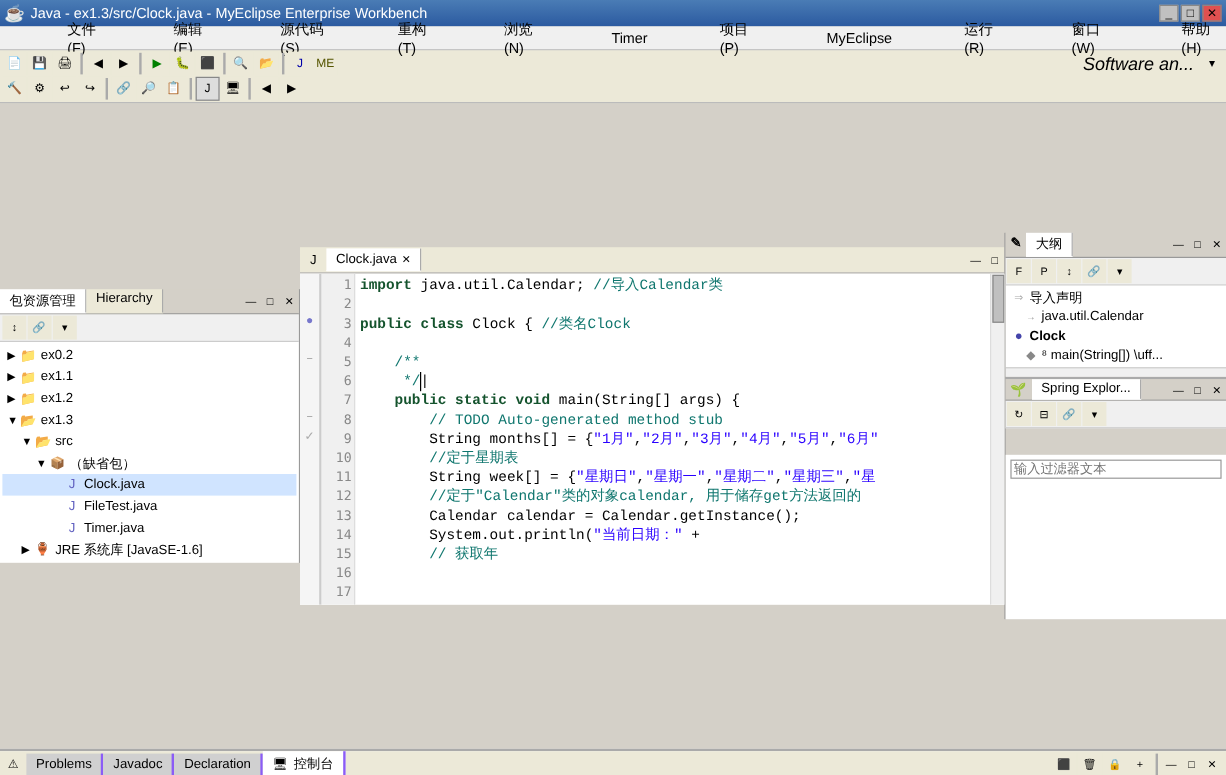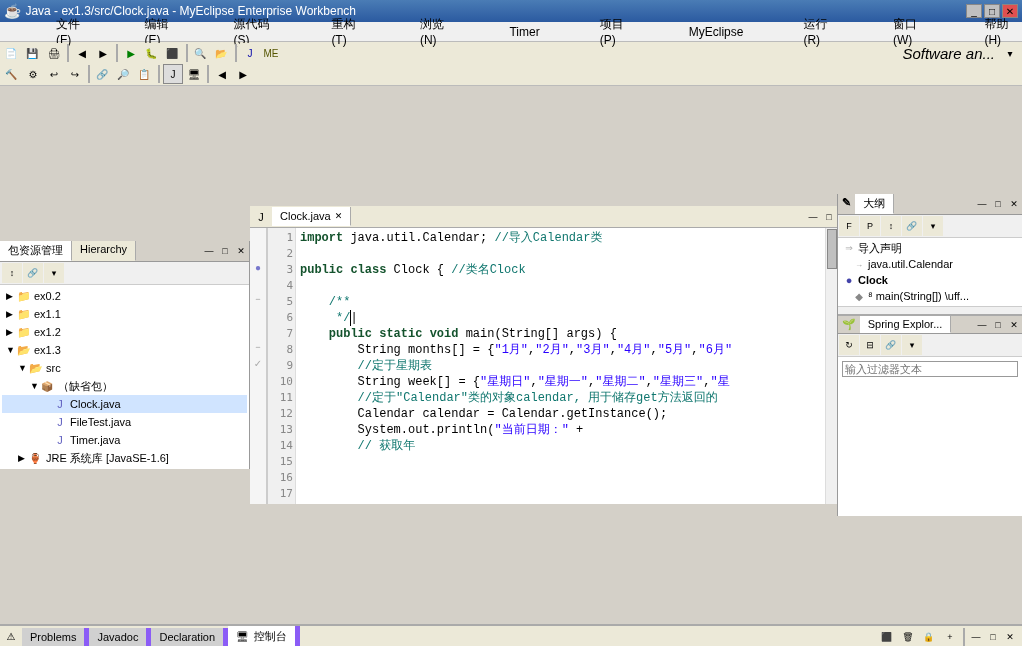--- a/index.html
+++ b/index.html
@@ -55,27 +55,27 @@
     .normal { color: #000; }
     .caret { background: #000; width: 1px; display: inline-block; }
 
     
     .right-panel { width: 185px; display: flex; flex-direction: column; border-left: 1px solid #999; }
     .right-top { flex: 1; display: flex; flex-direction: column; border-bottom: 2px solid #aaa; }
     .right-bottom { height: 200px; display: flex; flex-direction: column; }
     .outline-tree { flex: 1; background: white; overflow: auto; padding: 2px; font-size: 11px; }
     .outline-item { display: flex; align-items: center; height: 16px; cursor: pointer; padding-left: 2px; }
     .outline-icon { width: 14px; height: 14px; display: flex; align-items: center; justify-content: center; font-size: 9px; margin-right: 2px; }
-    .spring-explorer { flex: 1; background: white; overflow: auto; padding: 4px; font-size: 11px; }
+    .spring-explorer { flex: 1; background: white; overflow: auto; padding: 4px; font-size: 11px; margin-top: 22px; }
     .spring-input { width: 100%; border: 1px solid #999; font-size: 11px; padding: 1px 2px; }
 
     
     .bottom-panel { height: 175px; background: white; border-top: 2px solid #aaa; display: flex; flex-direction: column; }
     .bottom-tabs { background: #ece9d8; display: flex; align-items: center; height: 22px; border-bottom: 1px solid #aaa; }
-    .bottom-tab { padding: 3px 8px; font-size: 11px; cursor: pointer; background: #d0d0d0; border-right: 5px solid #8b5cf6; }
+    .bottom-tab { padding: 3px 8px; font-size: 11px; cursor: pointer; background: #d0d0d0; border-right: 2px solid #8b5cf6; }
     .bottom-tab.active { background: #ffffff; }
     
     .toolbar-full { display: flex; flex-direction: column; background: #ece9d8; border-bottom: 1px solid #bbb; padding: 1px 2px; gap: 1px; }
     .toolbar-row { display: flex; align-items: center; gap: 1px; }
     
     .editor-scrollbar { width: 12px; background: #f0f0f0; border-left: 1px solid #ddd; display: flex; flex-direction: column; }
     .scrollbar-thumb { width: 10px; height: 40px; background: #c0c0c0; border: 1px solid #888; margin: 1px; cursor: pointer; }
   </style>
 </head>
 <body>
@@ -297,20 +297,21 @@
           <div>17</div>
         </div>
         <div class="code-area">
           <div class="code-line"><span class="kw">import</span><span class="normal"> java.util.Calendar; </span><span class="comment">//导入Calendar类</span></div>
           <div class="code-line"> </div>
           <div class="code-line"><span class="kw">public class</span><span class="normal"> Clock { </span><span class="comment">//类名Clock</span></div>
           <div class="code-line"> </div>
           <div class="code-line"><span class="comment">    /**</span></div>
           <div class="code-line"><span class="comment">     */</span><span class="caret">|</span></div>
           <div class="code-line"><span class="normal">    </span><span class="kw">public static void</span><span class="normal"> main(String[] args) {</span></div>
+          <div class="code-line"><span class="comment">        // TODO Auto-generated method stub</span></div>
           <div class="code-line"><span class="normal">        String months[] = {</span><span class="string">"1月"</span><span class="normal">,</span><span class="string">"2月"</span><span class="normal">,</span><span class="string">"3月"</span><span class="normal">,</span><span class="string">"4月"</span><span class="normal">,</span><span class="string">"5月"</span><span class="normal">,</span><span class="string">"6月"</span></div>
           <div class="code-line"><span class="comment">        //定于星期表</span></div>
           <div class="code-line"><span class="normal">        String week[] = {</span><span class="string">"星期日"</span><span class="normal">,</span><span class="string">"星期一"</span><span class="normal">,</span><span class="string">"星期二"</span><span class="normal">,</span><span class="string">"星期三"</span><span class="normal">,</span><span class="string">"星</span></div>
           <div class="code-line"><span class="comment">        //定于"Calendar"类的对象calendar, 用于储存get方法返回的</span></div>
           <div class="code-line"><span class="normal">        Calendar calendar = Calendar.getInstance();</span></div>
           <div class="code-line"><span class="normal">        System.out.println(</span><span class="string">"当前日期："</span><span class="normal"> +</span></div>
           <div class="code-line"><span class="comment">        // 获取年</span></div>
         </div>
         <div class="editor-scrollbar">
           <div class="scrollbar-thumb"></div>

